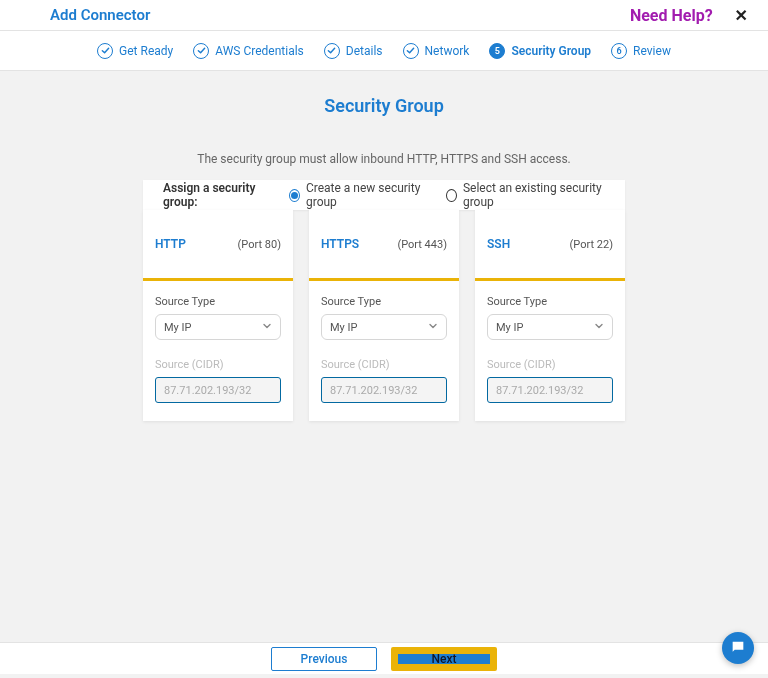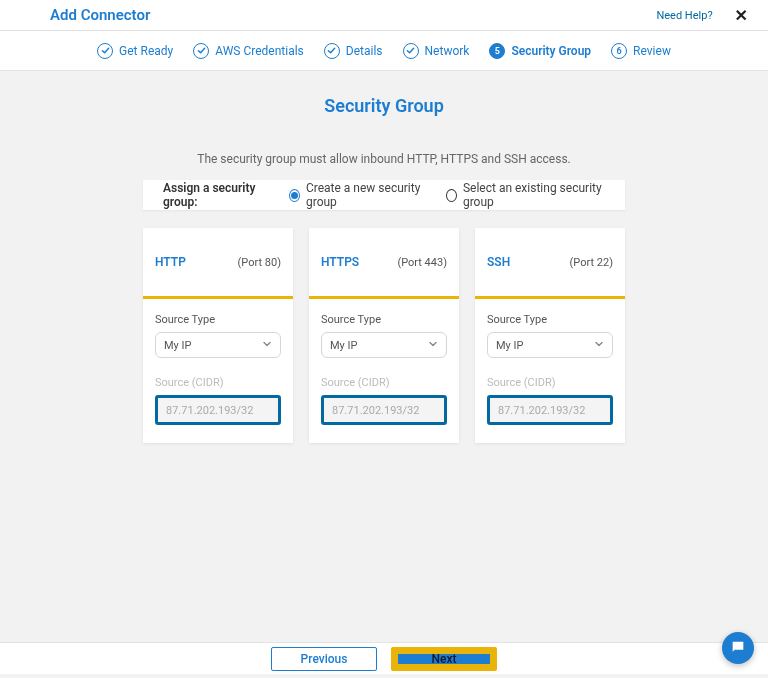--- a/index.html
+++ b/index.html
@@ -28,23 +28,24 @@
     color: #1d7dd0;
     font-size: 15px;
     font-weight: 600;
   }
   .header-right {
     display: flex;
     align-items: center;
     gap: 18px;
   }
   .need-help {
-    color: #0369a1;
-    font-size: 11px;
-    cursor: pointer;
+    color: #a21caf;
+    font-size: 16px;
+    cursor: pointer;
+    font-weight: bold;
   }
   .close-x {
     font-size: 16px;
     font-weight: 700;
     cursor: pointer;
     color: #222;
     padding: 2px 4px;
   }
   
   .steps {
@@ -104,21 +105,20 @@
   
   .assign-bar {
     background: #fff;
     width: 482px;
     height: 30px;
     display: flex;
     align-items: center;
     gap: 18px;
     padding: 0 20px;
     font-size: 12px;
-    margin-bottom: 18px;
     box-shadow: 0 1px 2px rgba(0,0,0,0.06);
   }
   .assign-label { font-weight: 600; color: #333; }
   .radio-opt {
     display: flex;
     align-items: center;
     gap: 6px;
     cursor: pointer;
     color: #444;
   }
@@ -164,21 +164,21 @@
     justify-content: space-between;
     padding: 0 8px;
     font-size: 11px;
     color: #555;
     margin-bottom: 18px;
     cursor: pointer;
     background: #fff;
   }
   .select svg { width: 10px; height: 10px; }
   .cidr-input {
-    border: 3px solid #0369a1;
+    border: 1px solid #0369a1;
     background: #f4f4f4;
     border-radius: 3px;
     height: 26px;
     display: flex;
     align-items: center;
     padding: 12px 8px;
     font-size: 11px;
     color: #aaa;
   }
   

